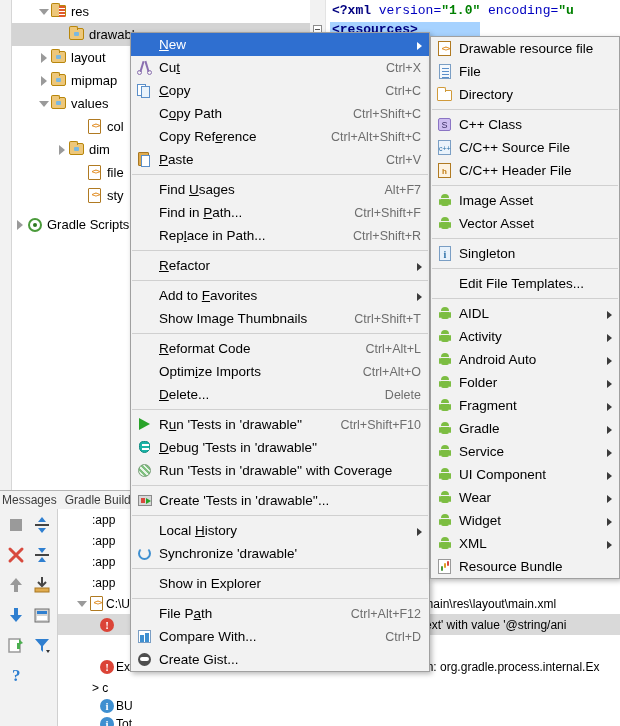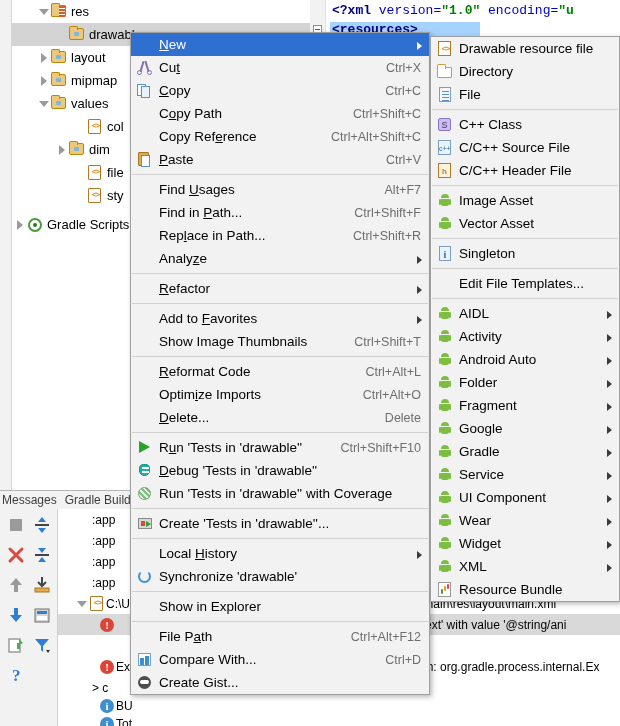--- a/index.html
+++ b/index.html
@@ -537,24 +537,20 @@
         <span class="acc">Alt+F7</span>
       </div>
       <div class="mi">
         <span>Find in <span class="u">P</span>ath...</span>
         <span class="acc">Ctrl+Shift+F</span>
       </div>
       <div class="mi">
         <span>Rep<span class="u">l</span>ace in Path...</span>
         <span class="acc">Ctrl+Shift+R</span>
       </div>
-      <div class="mi">
-        <span>Analy<span class="u">z</span>e</span>
-        <span class="arrow"></span>
-      </div>
       <div class="sep"></div>
       <div class="mi">
         <span><span class="u">R</span>efactor</span>
         <span class="arrow"></span>
       </div>
       <div class="sep"></div>
       <div class="mi">
         <span>Add to <span class="u">F</span>avorites</span>
         <span class="arrow"></span>
       </div>
@@ -639,30 +635,30 @@
 
   <div class="menu" id="sub-menu">
       <div class="mi">
         <span class="mic">
           <span class="g-drawable"></span>
         </span>
         <span>Drawable resource file</span>
       </div>
       <div class="mi">
         <span class="mic">
+          <span class="g-file"></span>
+        </span>
+        <span>File</span>
+      </div>
+      <div class="mi">
+        <span class="mic">
           <span class="g-dir"></span>
         </span>
         <span>Directory</span>
       </div>
-      <div class="mi">
-        <span class="mic">
-          <span class="g-file"></span>
-        </span>
-        <span>File</span>
-      </div>
       <div class="sep"></div>
       <div class="mi">
         <span class="mic">
           <span class="g-cppclass">S</span>
         </span>
         <span>C++ Class</span>
       </div>
       <div class="mi">
         <span class="mic">
           <span class="g-cppsrc">c++</span>
@@ -772,32 +768,20 @@
       </div>
       <div class="mi">
         <span class="mic">
           <span class="droid">
             <span class="droid-head"></span>
             <span class="droid-arm-l"></span>
             <span class="droid-body"></span>
             <span class="droid-arm-r"></span>
           </span>
         </span>
-        <span>Google</span>
-        <span class="arrow"></span>
-      </div>
-      <div class="mi">
-        <span class="mic">
-          <span class="droid">
-            <span class="droid-head"></span>
-            <span class="droid-arm-l"></span>
-            <span class="droid-body"></span>
-            <span class="droid-arm-r"></span>
-          </span>
-        </span>
         <span>Gradle</span>
         <span class="arrow"></span>
       </div>
       <div class="mi">
         <span class="mic">
           <span class="droid">
             <span class="droid-head"></span>
             <span class="droid-arm-l"></span>
             <span class="droid-body"></span>
             <span class="droid-arm-r"></span>

